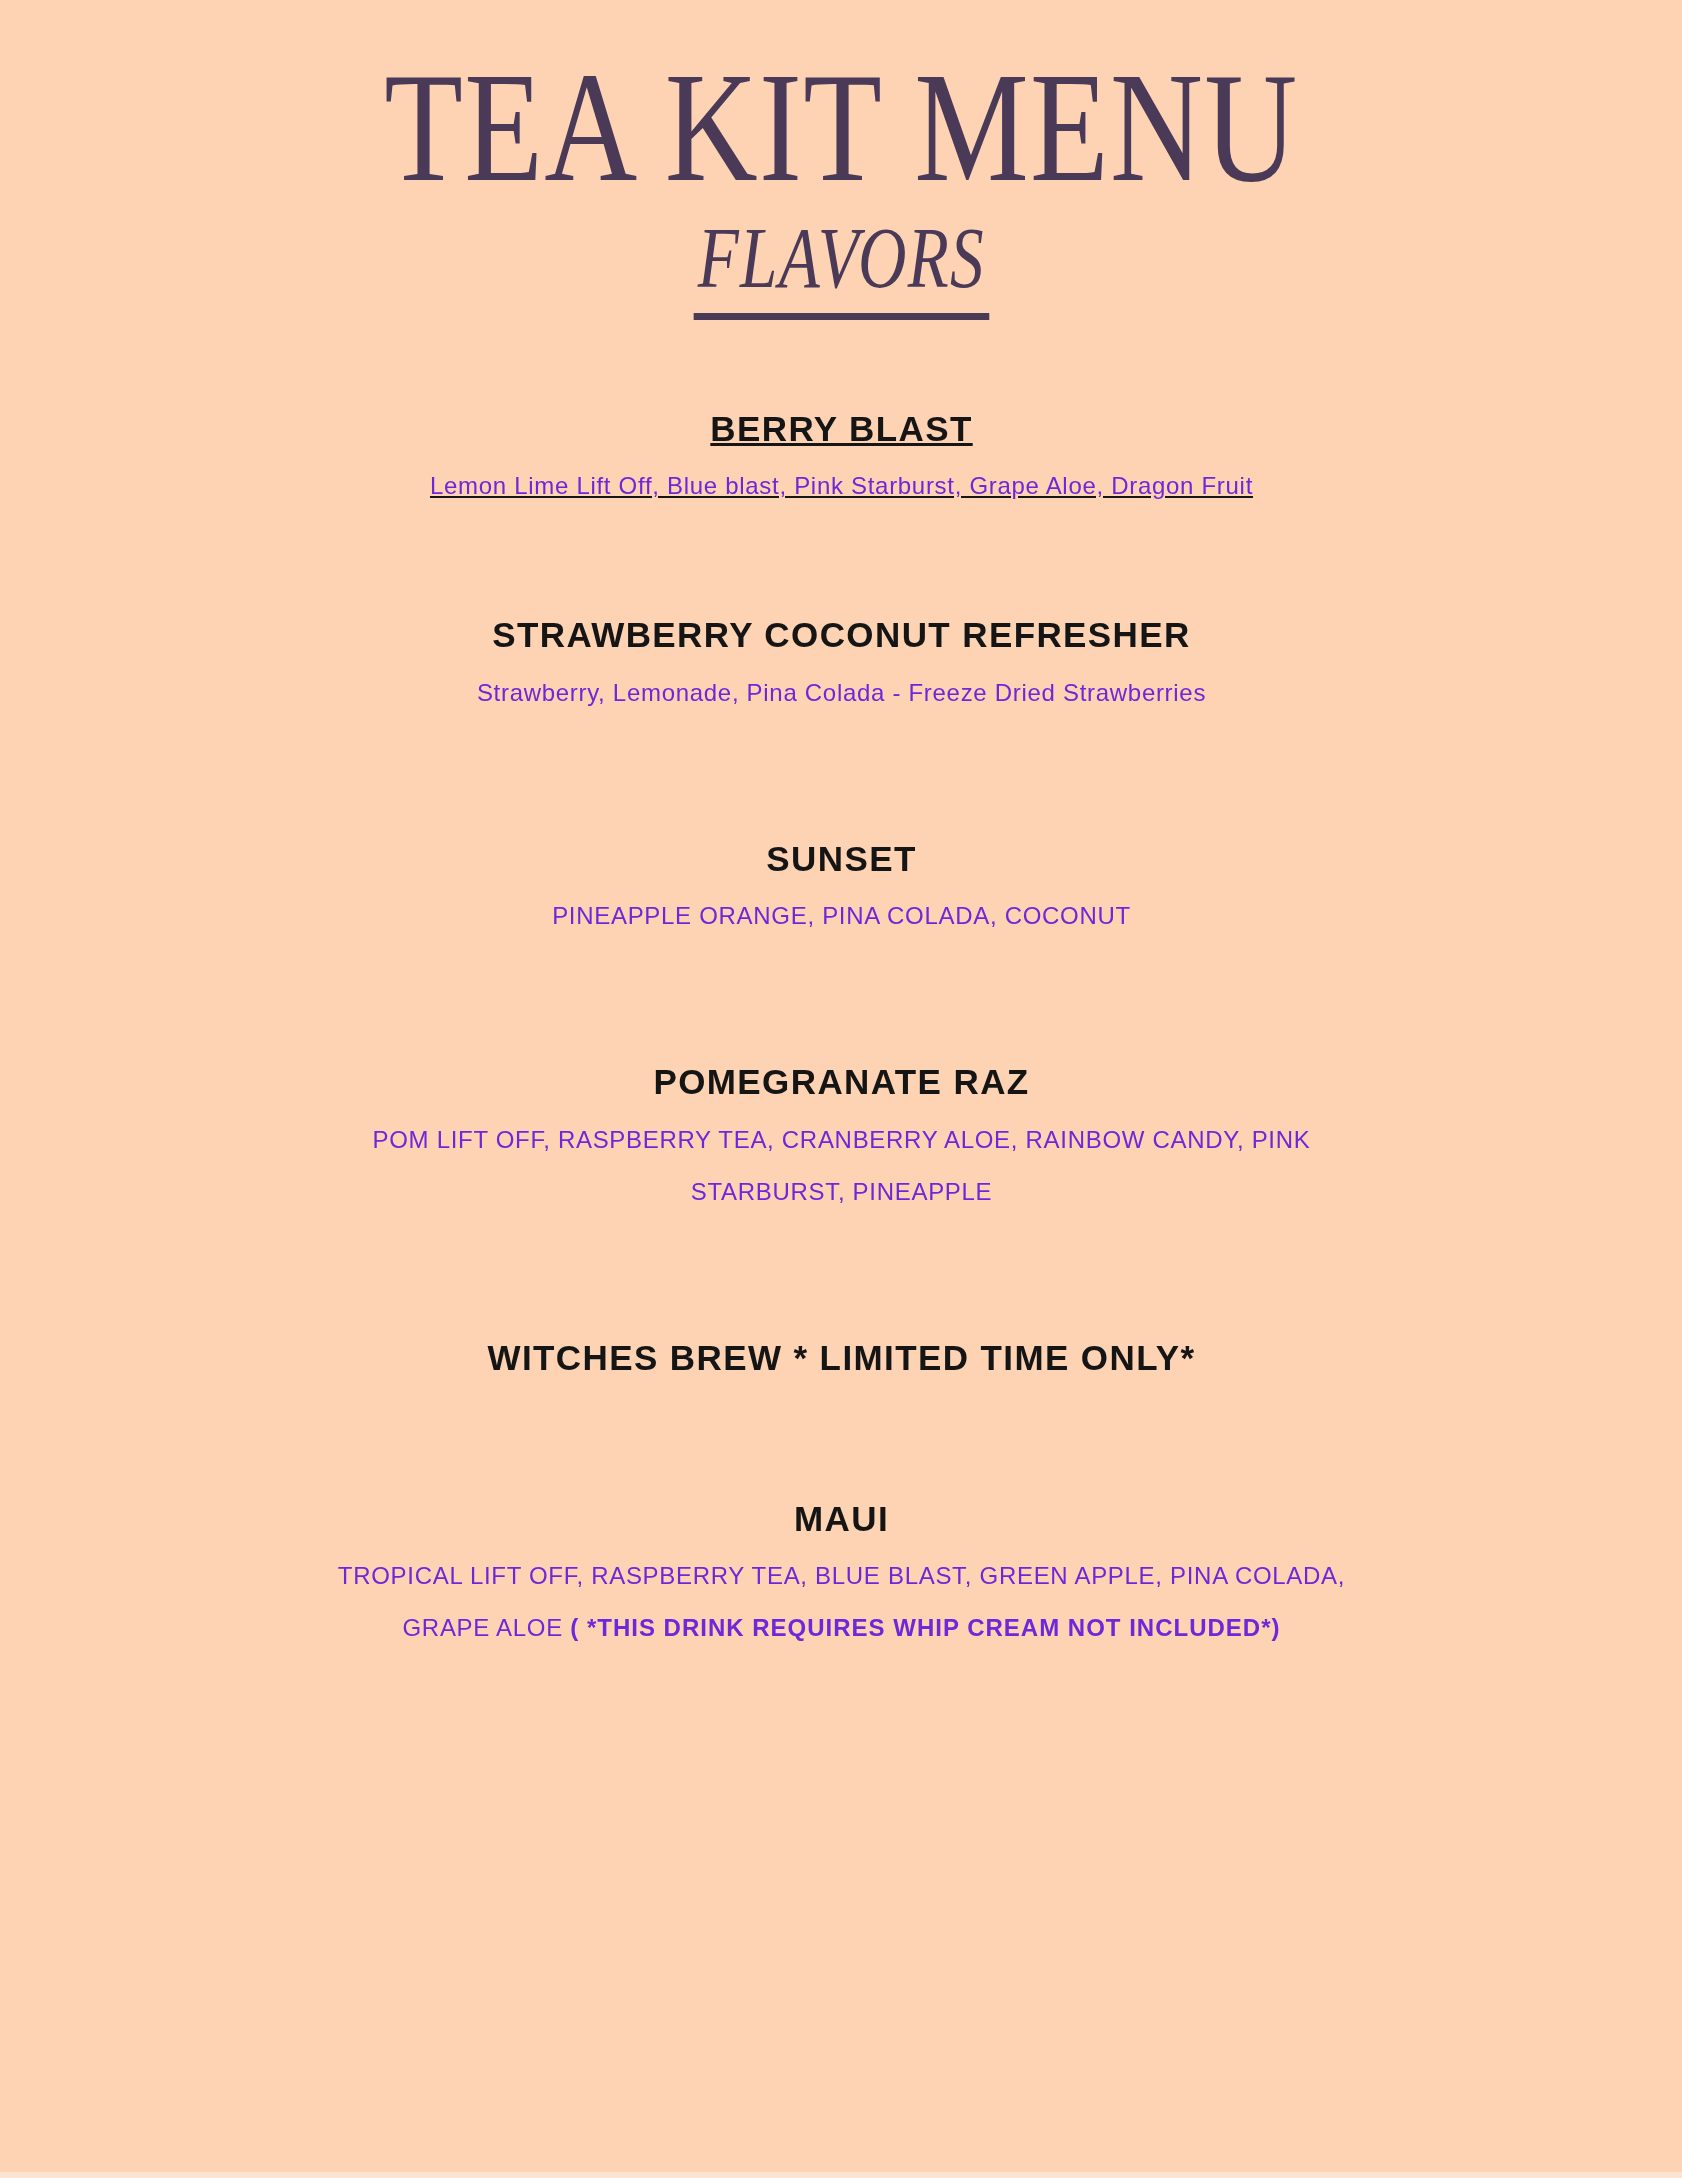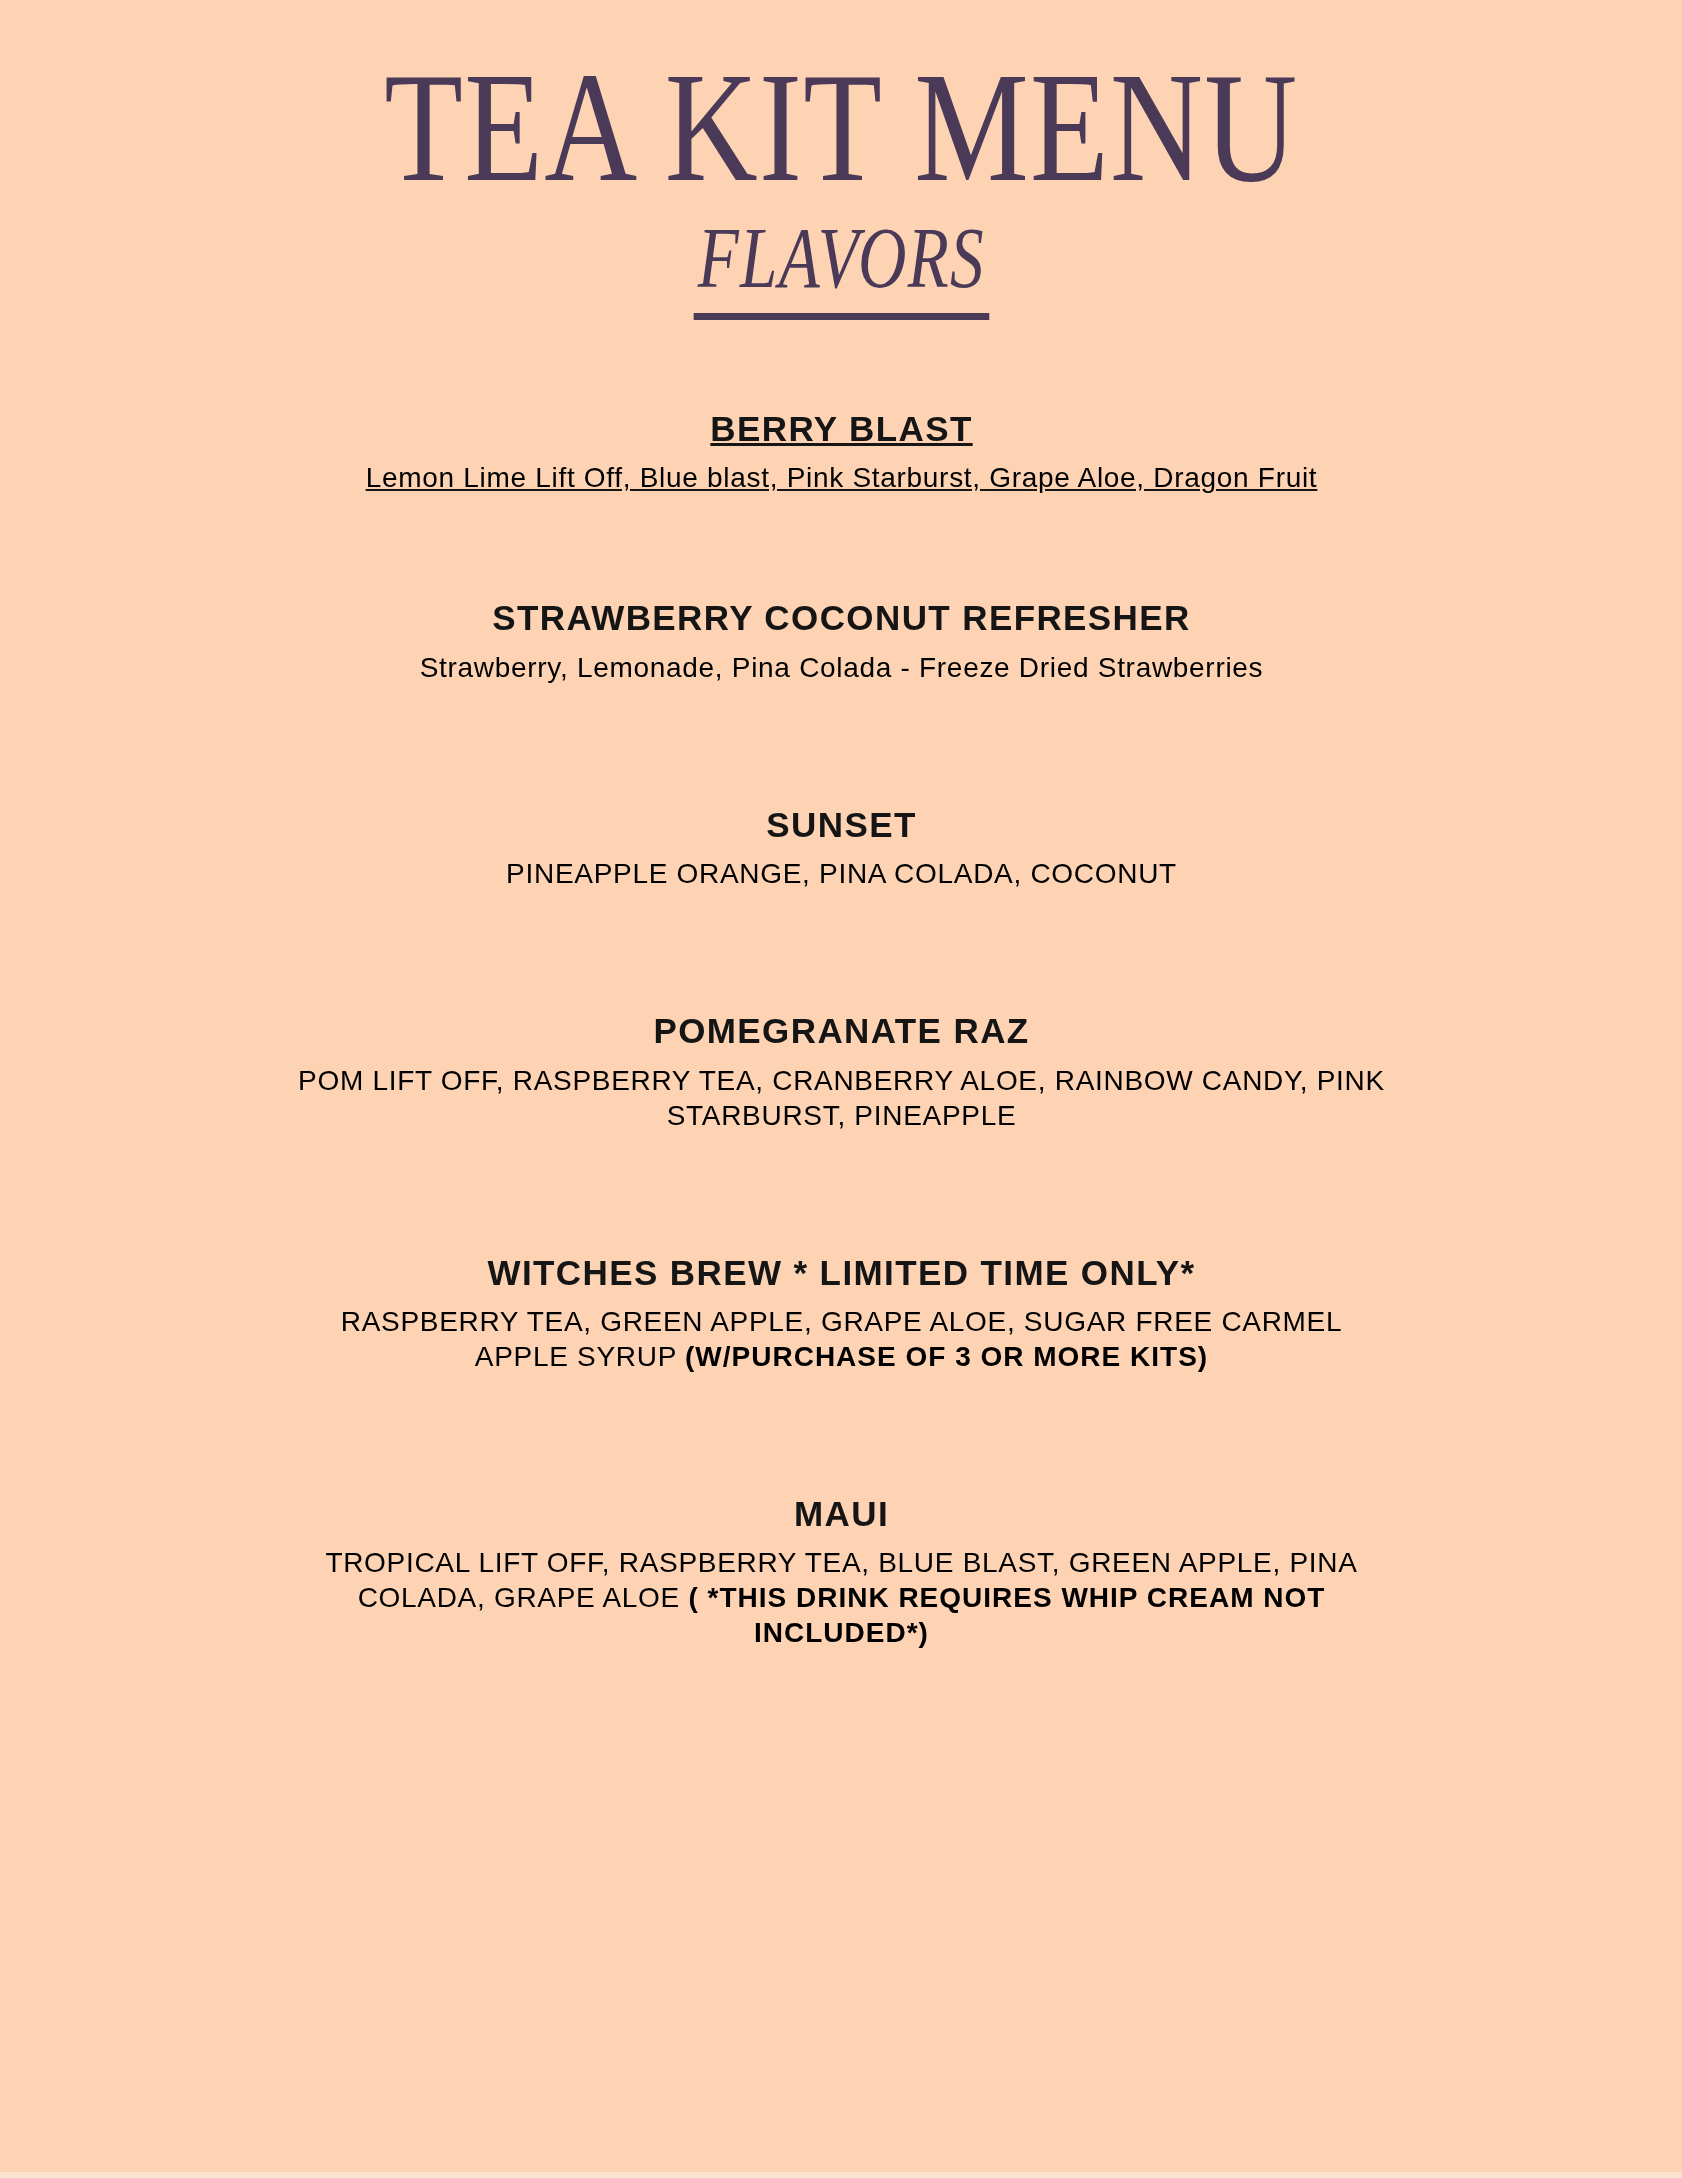--- a/index.html
+++ b/index.html
@@ -70,25 +70,25 @@
     margin: 0 0 10.4px 0;
     font-size: 35px;
     font-weight: 700;
     letter-spacing: 1.4px;
     line-height: 42px;
     color: #151515;
   }
   .flavor-desc {
     margin: 0 auto;
     max-width: 1090px;
-    font-size: 28px;
+    font-size: 24px;
     font-weight: 400;
     letter-spacing: 0.7px;
-    line-height: 35px;
-    color: #000000;
+    line-height: 52px;
+    color: #6d28d9;
   }
   .flavor-desc .bold-note {
     font-weight: 700;
     letter-spacing: 1px;
   }
   
   .page-edge-highlight {
     position: absolute;
     left: 0;
     bottom: 0;
@@ -126,21 +126,20 @@
       <p class="flavor-desc"><span>PINEAPPLE ORANGE, PINA COLADA, COCONUT</span><span class="bold-note"></span></p>
     </section>
 
     <section class="flavor-section">
       <h2 class="flavor-name">POMEGRANATE RAZ</h2>
       <p class="flavor-desc"><span>POM LIFT OFF, RASPBERRY TEA, CRANBERRY ALOE, RAINBOW CANDY, PINK STARBURST, PINEAPPLE</span><span class="bold-note"></span></p>
     </section>
 
     <section class="flavor-section">
       <h2 class="flavor-name">WITCHES BREW * LIMITED TIME ONLY*</h2>
-      <p class="flavor-desc"><span>RASPBERRY TEA, GREEN APPLE, GRAPE ALOE, SUGAR FREE CARMEL APPLE SYRUP </span><span class="bold-note">(W/PURCHASE OF 3 OR MORE KITS)</span></p>
     </section>
 
     <section class="flavor-section">
       <h2 class="flavor-name">MAUI</h2>
       <p class="flavor-desc"><span>TROPICAL LIFT OFF, RASPBERRY TEA, BLUE BLAST, GREEN APPLE, PINA COLADA, GRAPE ALOE </span><span class="bold-note">( *THIS DRINK REQUIRES WHIP CREAM NOT INCLUDED*)</span></p>
     </section>
 
   </main>
 
   <div class="page-edge-highlight"></div>

